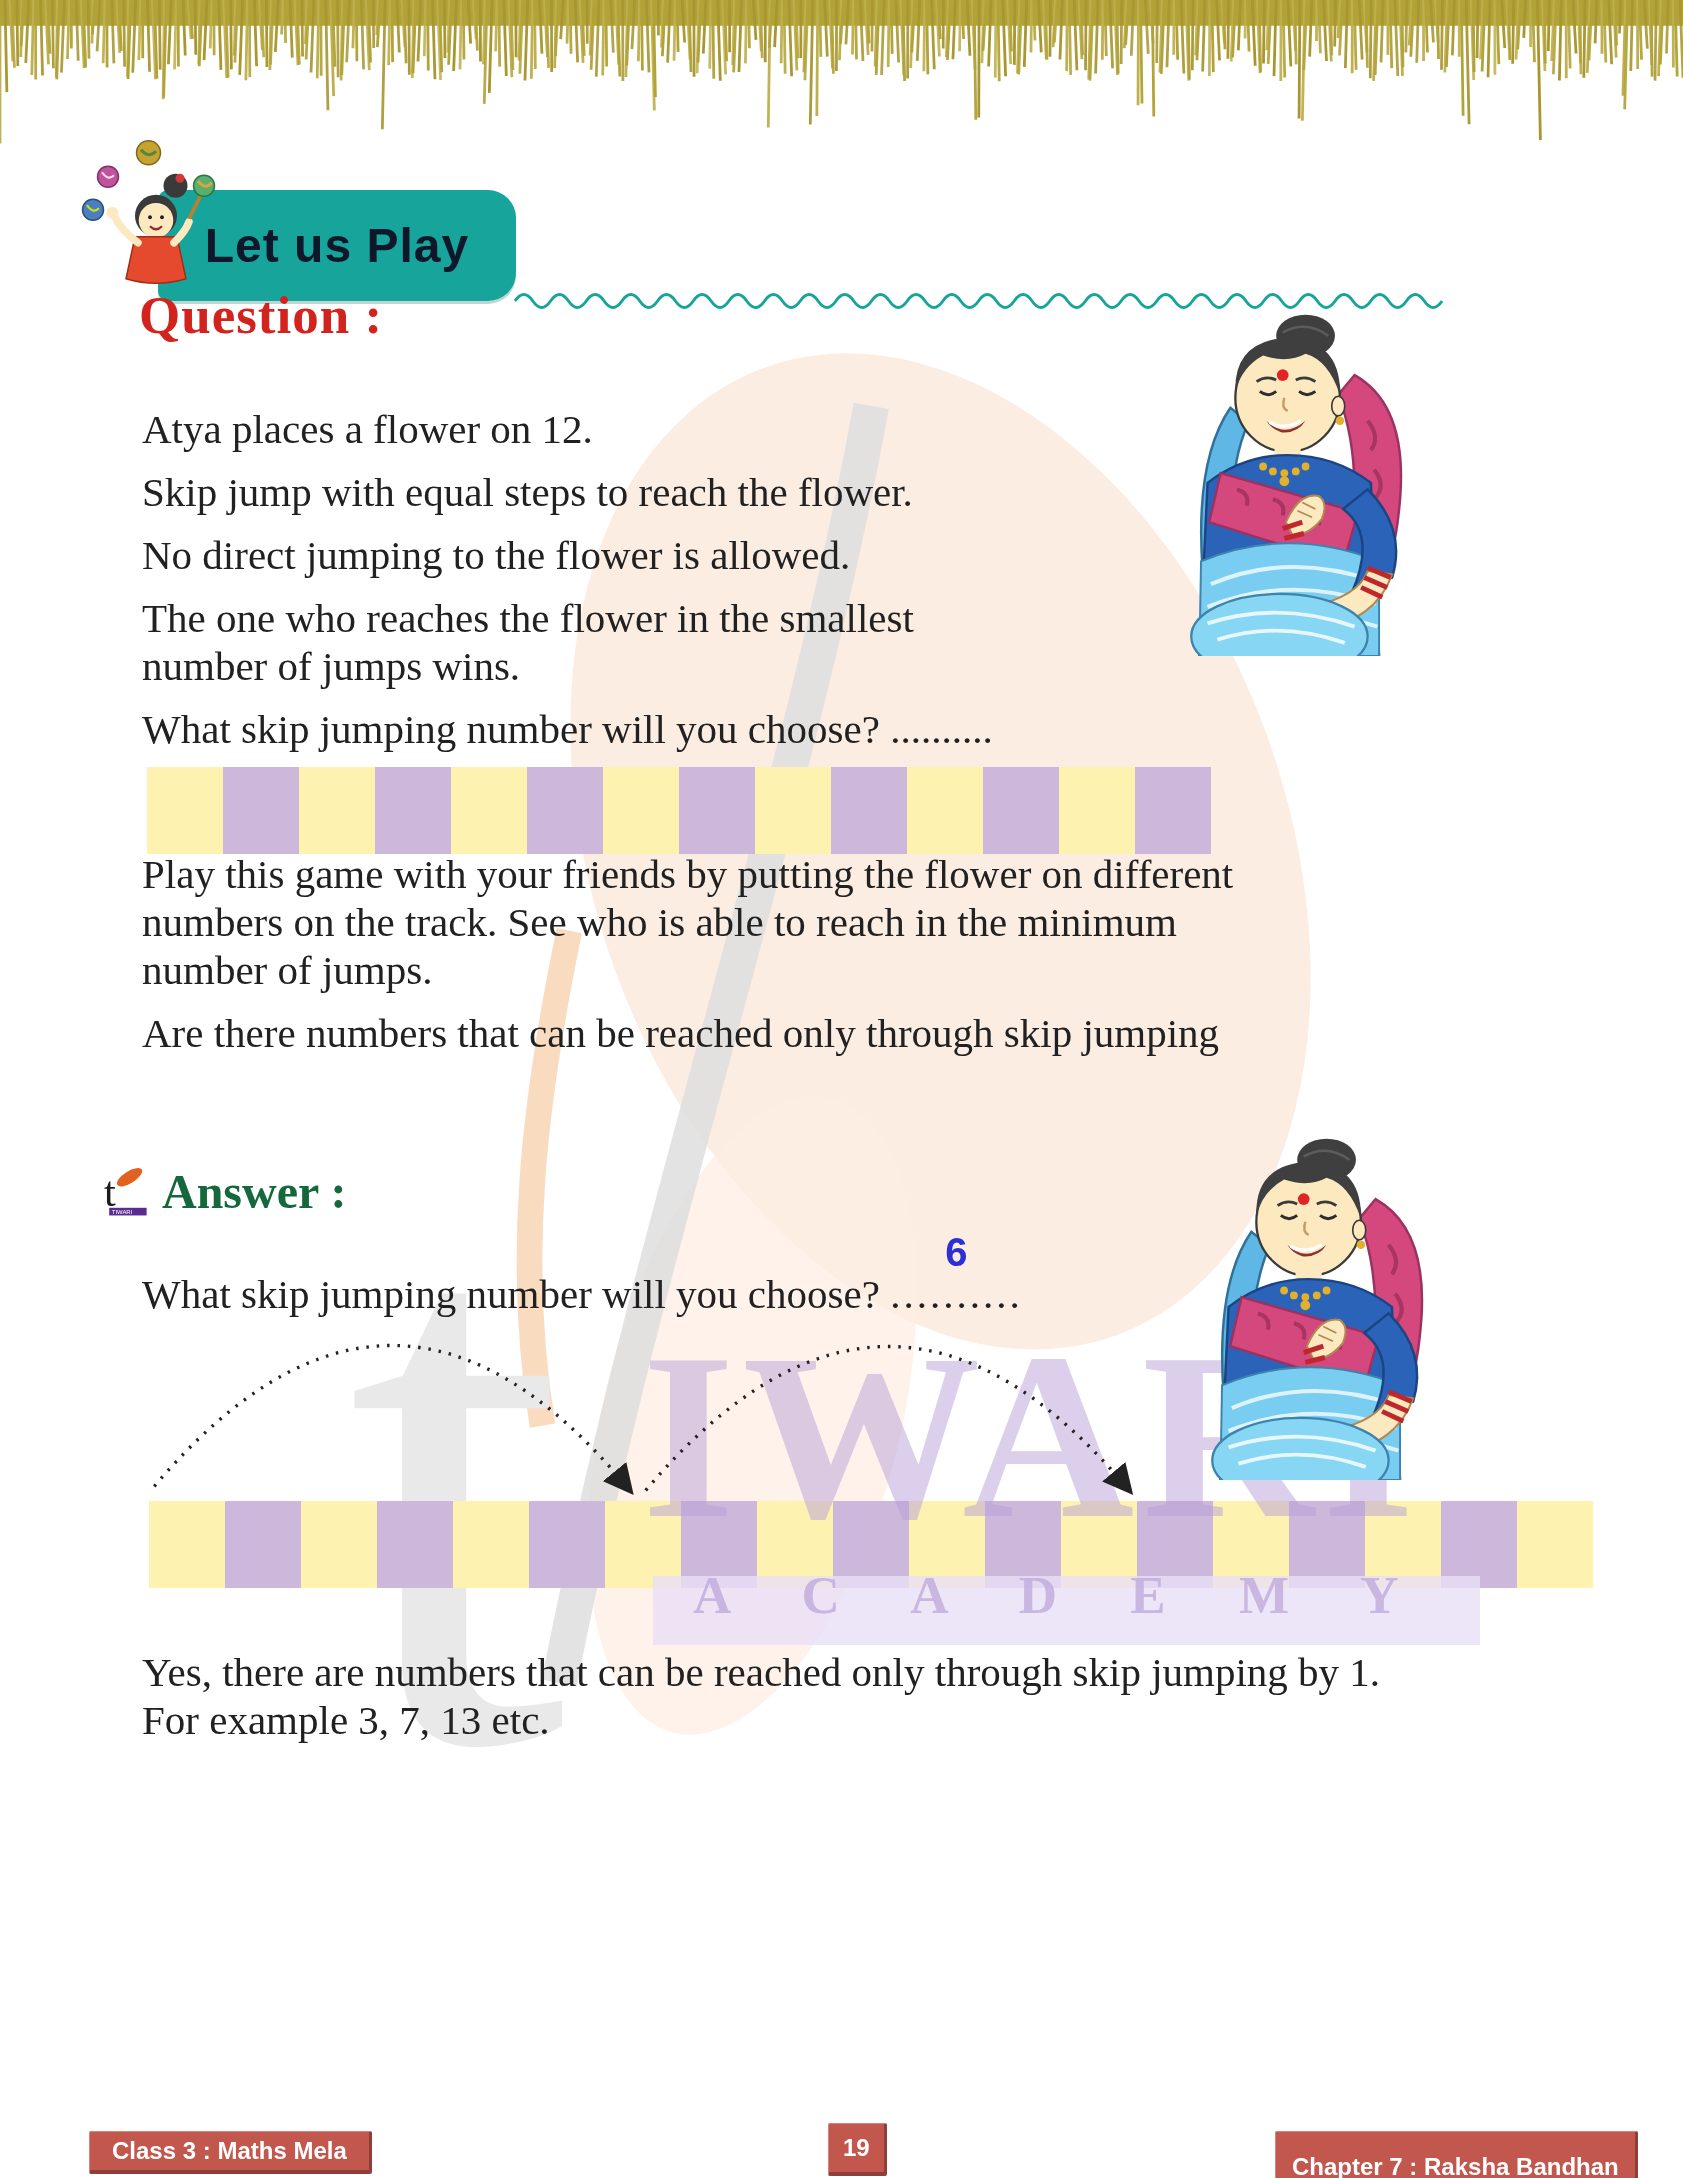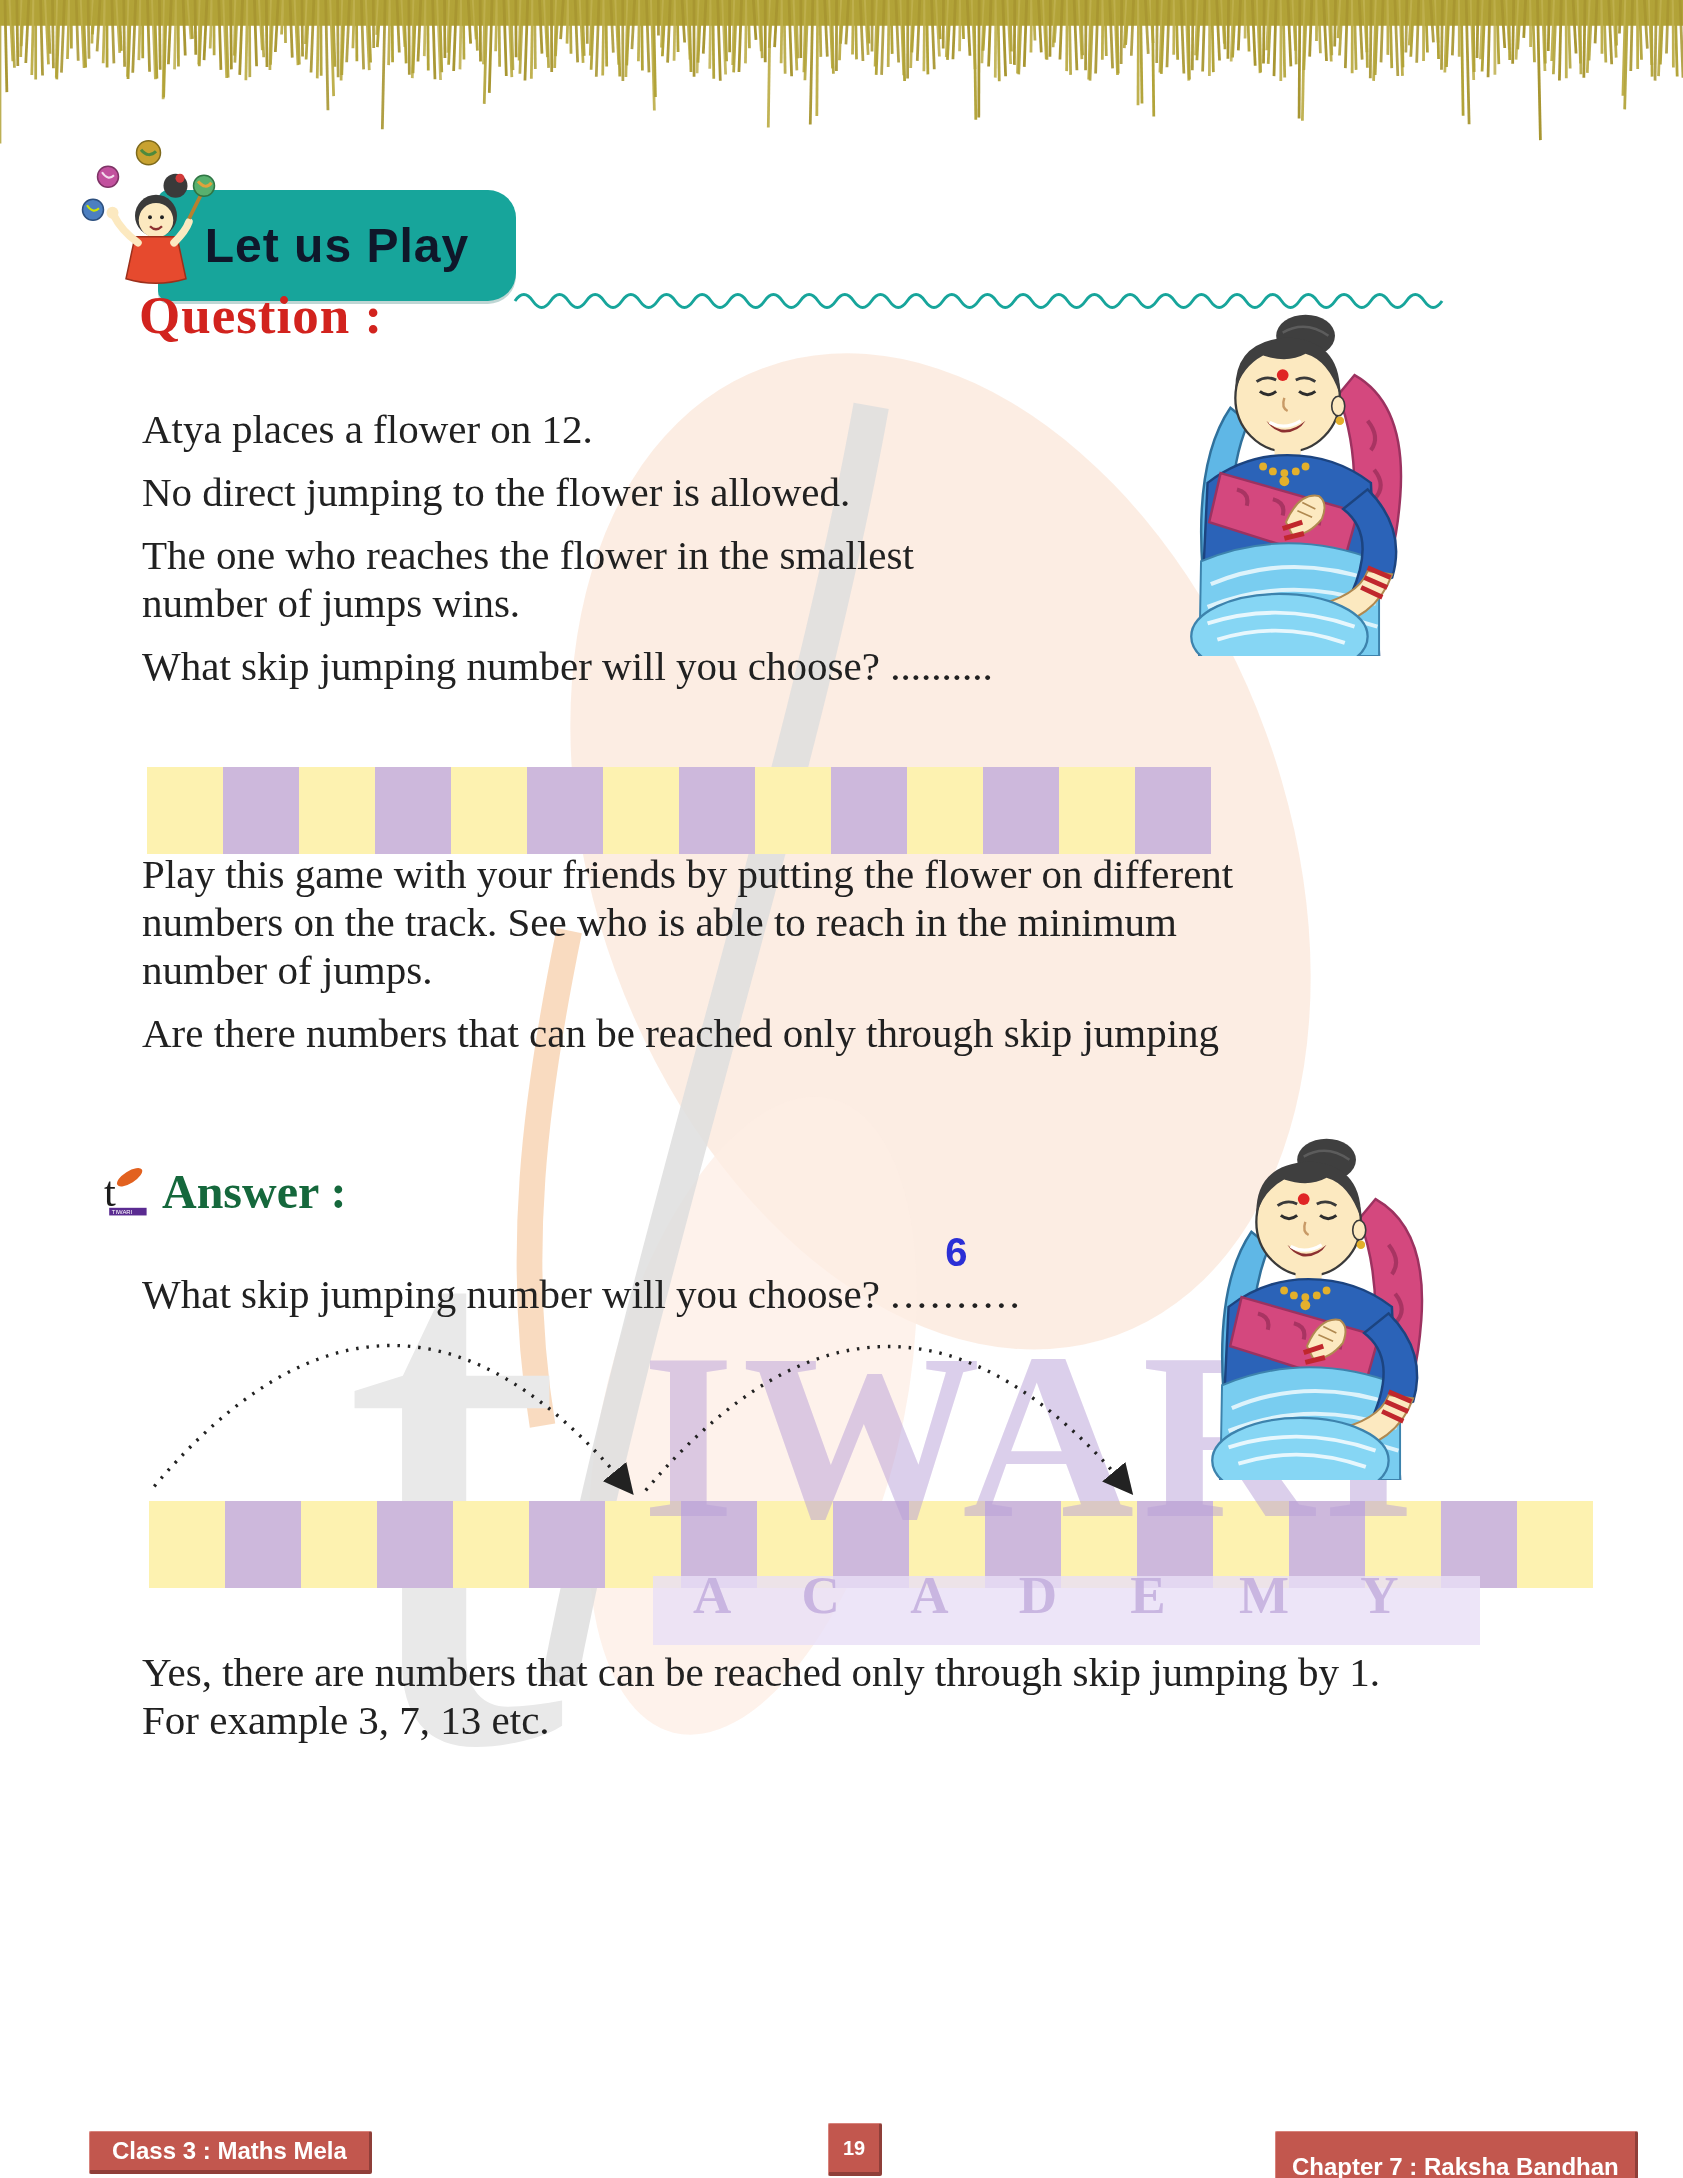--- a/index.html
+++ b/index.html
@@ -55,21 +55,21 @@
   .wm-word2{position:absolute;left:693px;top:1569px;font-size:53px;font-weight:bold;
             color:#c3aede;opacity:.85;letter-spacing:30px;line-height:1;font-family:Liberation Serif, serif;}
   .wm-t{position:absolute;left:317px;top:1002px;width:594px;height:851px;z-index:1;pointer-events:none;}
 
   
   .badge{position:absolute;background:#c2574e;color:#ffffff;font-family:"Liberation Sans", sans-serif;
          font-weight:bold;z-index:4;border-bottom:4px solid #8f3f39;border-right:3px solid #8f3f39;
          border-top:1px solid #d8837c;border-left:1px solid #d8837c;border-radius:2px;
          display:flex;align-items:center;justify-content:center;}
   .badge-left{left:89px;top:2131px;height:38px;padding:0 22px;font-size:24px;}
-  .badge-page{left:828px;top:2123px;height:48px;padding:0 14px;font-size:20px;}
+  .badge-page{left:828px;top:2123px;height:48px;padding:0 14px;font-size:24px;}
   .badge-right{left:1275px;top:2131px;height:38px;padding:16px 16px;font-size:24px;}
 </style>
 </head>
 <body>
 
 <div class="page">
 
   <svg class="wm-under" viewBox="0 0 1700 2200">
     <ellipse cx="950" cy="860" rx="350" ry="520" fill="#fcebe0" opacity="0.9" transform="rotate(-20 950 860)"></ellipse>
     <ellipse cx="760" cy="1430" rx="150" ry="330" fill="#fdeee4" opacity="0.75" transform="rotate(14 760 1430)"></ellipse>
@@ -576,20 +576,21 @@
   <div class="banner" style="background: rgb(23, 165, 155);">
     <span class="banner-label">Let us Play</span>
   </div>
   <svg class="wavy" viewBox="0 0 950 40">
     <path id="wavy-path" fill="none" stroke="#17a59b" stroke-width="3" d="M5,22 q9,-13 18,0 q9,13 18,0 q9,-13 18,0 q9,13 18,0 q9,-13 18,0 q9,13 18,0 q9,-13 18,0 q9,13 18,0 q9,-13 18,0 q9,13 18,0 q9,-13 18,0 q9,13 18,0 q9,-13 18,0 q9,13 18,0 q9,-13 18,0 q9,13 18,0 q9,-13 18,0 q9,13 18,0 q9,-13 18,0 q9,13 18,0 q9,-13 18,0 q9,13 18,0 q9,-13 18,0 q9,13 18,0 q9,-13 18,0 q9,13 18,0 q9,-13 18,0 q9,13 18,0 q9,-13 18,0 q9,13 18,0 q9,-13 18,0 q9,13 18,0 q9,-13 18,0 q9,13 18,0 q9,-13 18,0 q9,13 18,0 q9,-13 18,0 q9,13 18,0 q9,-13 18,0 q9,13 18,0 q9,-13 18,0 q9,13 18,0 q9,-13 18,0 q9,13 18,0 q9,-13 18,0 q9,13 18,0 q9,-13 18,0 q9,13 18,0 q9,-13 18,0 q9,13 18,0 q9,-13 18,0 q9,13 18,0"></path>
   </svg>
 
   <div class="txt q-heading" style="color: rgb(210, 35, 30);">Question :</div>
   <div class="txt lines q-lines">
     <div class="line">Atya places a flower on 12.</div>
+    <div class="line">Skip jump with equal steps to reach the flower.</div>
     <div class="line">No direct jumping to the flower is allowed.</div>
     <div class="line tight">The one who reaches the flower in the smallest</div>
     <div class="line">number of jumps wins.</div>
     <div class="line">What skip jumping number will you choose? ..........</div>
   </div>
 
   <svg class="woman1" viewBox="0 0 200 210">
     <path d="M138,38 q32,18 28,74 q-3,40 -13,52 l-22,-6 q15,-60 -3,-108 z" fill="#d4487e" stroke="#9c3260" stroke-width="1.5"></path>
     <path d="M146,66 q8,10 2,18 M150,96 q8,10 0,18" stroke="#a83462" stroke-width="2.5" fill="none"></path>
     <path d="M62,58 q-22,32 -17,100 l21,7 q-9,-62 7,-98 z" fill="#5fb7e6" stroke="#30719c" stroke-width="1.5"></path>

